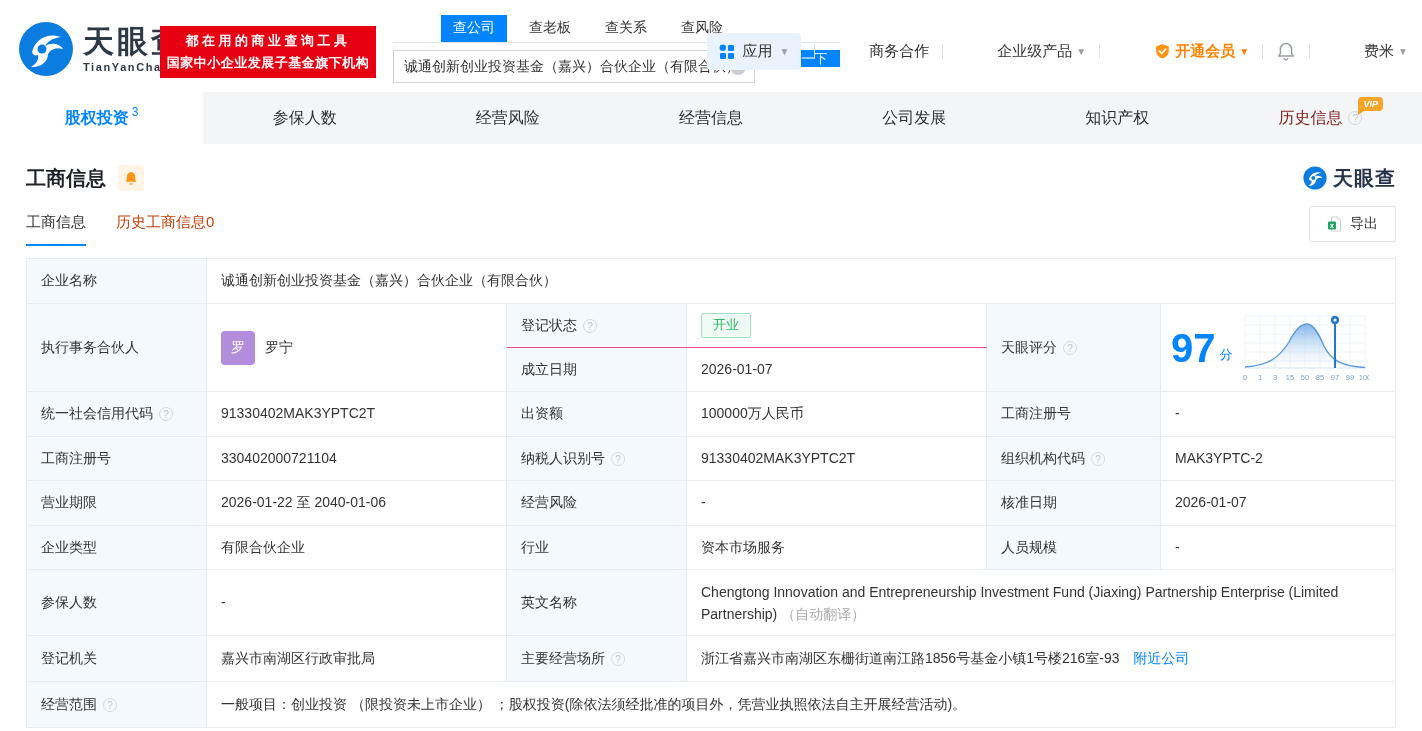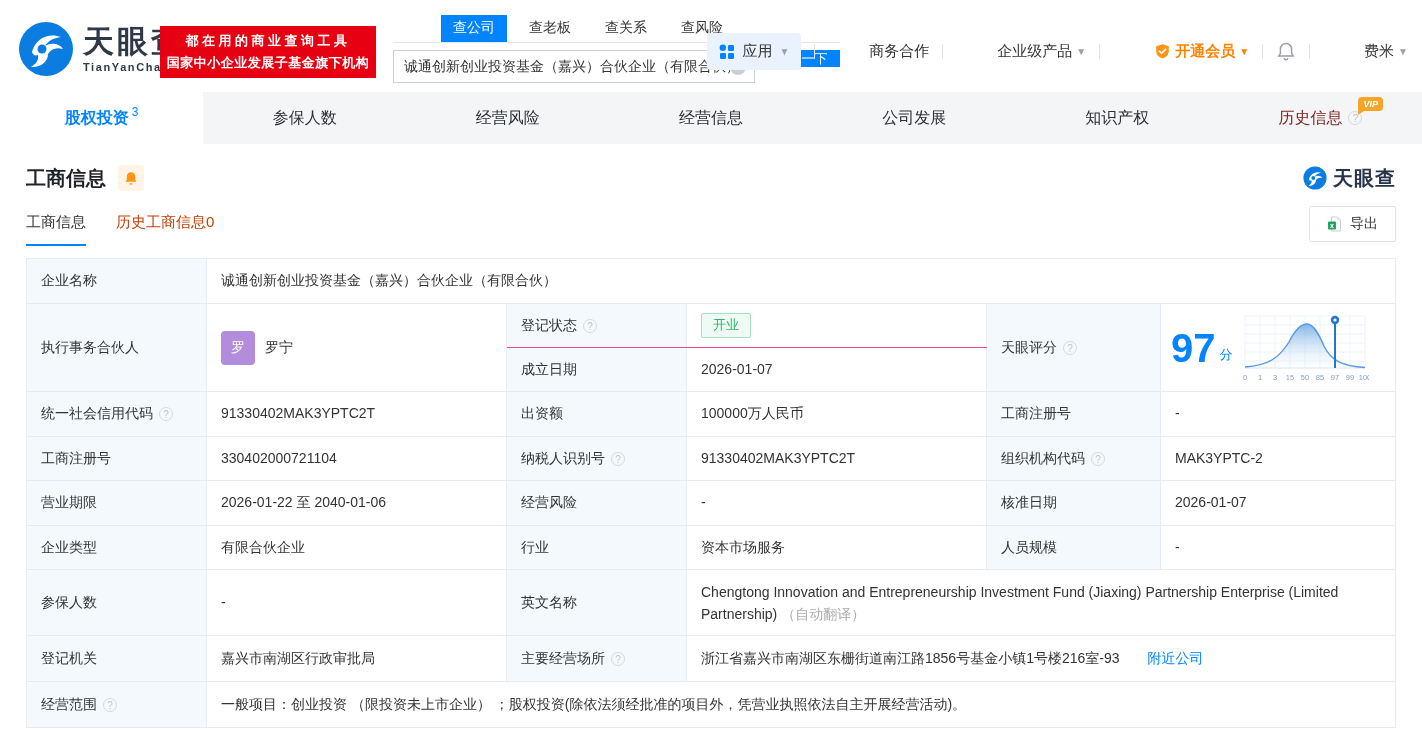--- a/index.html
+++ b/index.html
@@ -91,21 +91,21 @@
   .midrow:last-child { border-bottom:none; }
   .midrow .cell { height:auto; }
 
   .help-icon { width:14px; height:14px; border:1px solid #d6dade; border-radius:50%; color:#c0c4cc;
     font-size:10px; line-height:13px; text-align:center; margin-left:6px; flex:none; cursor:pointer; }
   .status-badge { color:#2bb864; border:1px solid #a4e0c2; background:#eefaf4; font-size:13px;
     padding:2px 11px; border-radius:2px; }
   .avatar { width:34px; height:34px; border-radius:4px; background:#b38ddb; color:#fff;
     display:flex; align-items:center; justify-content:center; font-size:14px; flex:none; }
   .person { display:flex; align-items:center; gap:10px; cursor:pointer; }
-  .near-link { color:#0084ff; margin-left:28px; cursor:pointer; white-space:nowrap; }
+  .near-link { color:#0084ff; margin-left:14px; cursor:pointer; white-space:nowrap; }
   .auto-note { color:#ababab; }
   .en-cell { display:block; padding:11px 14px; line-height:22px; }
 
   .score-cell { padding:0 6px 0 10px; display:flex; align-items:center; }
   .score-num { font-size:40px; font-weight:bold; color:#0084ff; line-height:1; }
   .score-unit { font-size:13px; color:#0084ff; margin:16px 0 0 4px; }
   .score-chart { margin-left:10px; flex:none; }
   .tick { font-size:7.5px; fill:#7fa3c9; }
 </style>
 </head>

